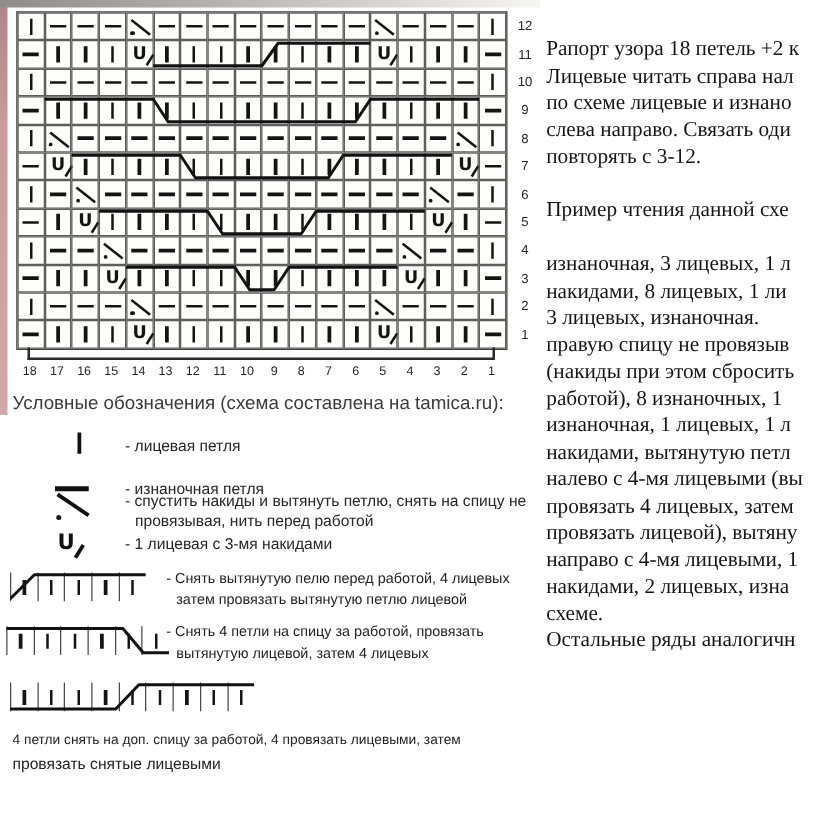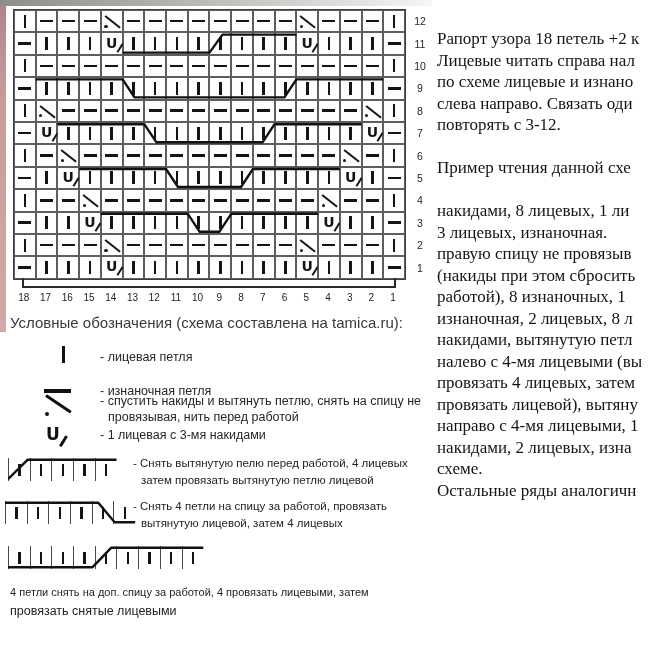--- a/index.html
+++ b/index.html
@@ -862,26 +862,27 @@
 
 <div id="text-panel">
     <div class="tp-line">Рапорт узора 18 петель +2 к</div>
     <div class="tp-line">Лицевые читать справа нал</div>
     <div class="tp-line">по схеме лицевые и изнано</div>
     <div class="tp-line">слева направо. Связать оди</div>
     <div class="tp-line">повторять с 3-12.</div>
     <div class="gap"></div>
     <div class="tp-line">Пример чтения данной схе</div>
     <div class="gap"></div>
+    <div class="tp-line">изнаночная, 3 лицевых, 1 л</div>
     <div class="tp-line">накидами, 8 лицевых, 1 ли</div>
     <div class="tp-line">3 лицевых, изнаночная.</div>
     <div class="tp-line">правую спицу не провязыв</div>
     <div class="tp-line">(накиды при этом сбросить</div>
     <div class="tp-line">работой), 8 изнаночных, 1</div>
-    <div class="tp-line">изнаночная, 2 лицевых, 8 л</div>
+    <div class="tp-line">изнаночная, 1 лицевых, 1 л</div>
     <div class="tp-line">накидами, вытянутую петл</div>
     <div class="tp-line">налево с 4-мя лицевыми (вы</div>
     <div class="tp-line">провязать 4 лицевых, затем</div>
     <div class="tp-line">провязать лицевой), вытяну</div>
     <div class="tp-line">направо с 4-мя лицевыми, 1</div>
     <div class="tp-line">накидами, 2 лицевых, изна</div>
     <div class="tp-line">схеме.</div>
     <div class="tp-line">Остальные ряды аналогичн</div>
   </div>
 

